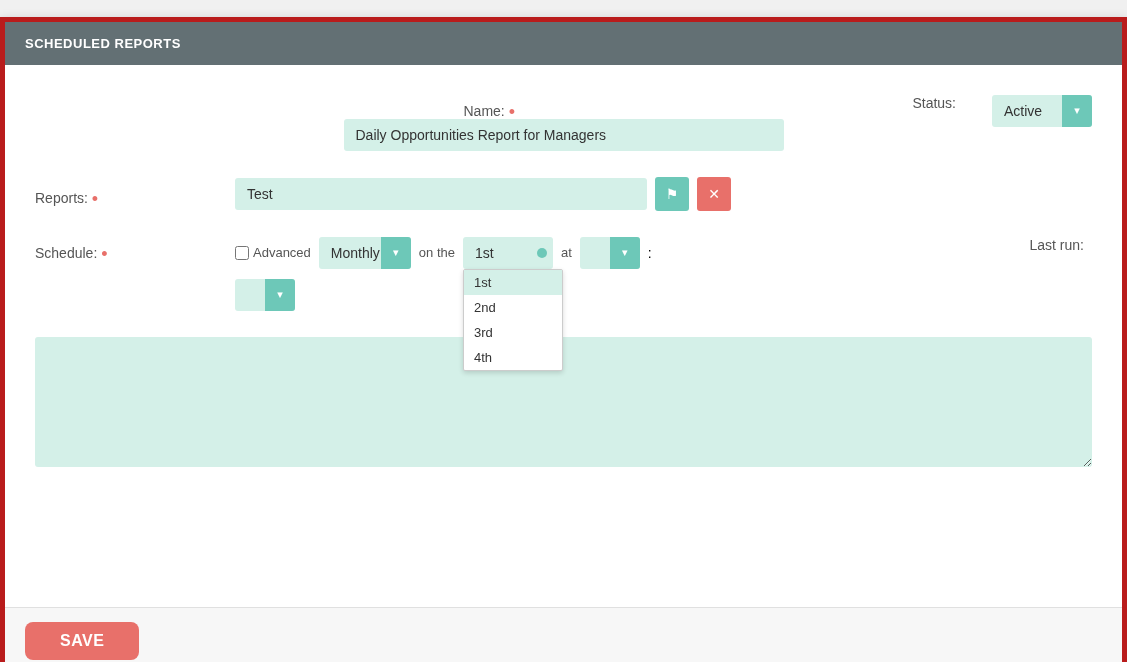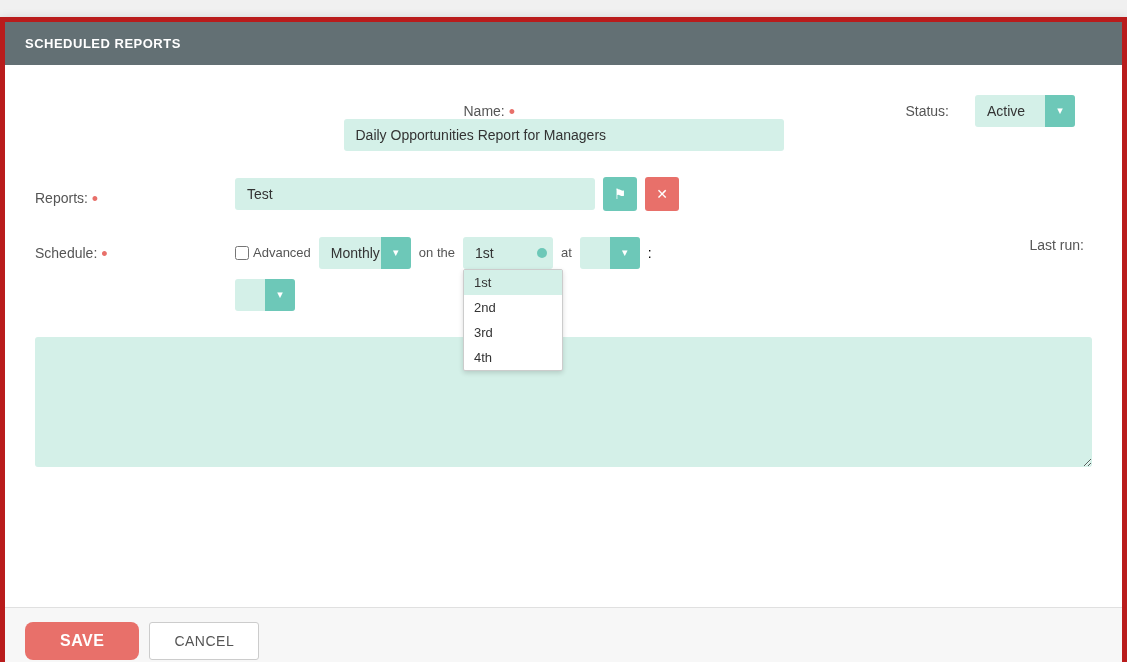--- a/index.html
+++ b/index.html
@@ -73,26 +73,25 @@
       font-size: 14px;
       color: #333;
       outline: none;
     }
     .name-input {
       width: 440px;
     }
     
     .status-section {
       display: flex;
-      align-items: center;
-      gap: 26px;
+      gap: 36px;
       margin-left: auto;
       padding-top: 0;
       position: absolute;
-      right: 17px;
+      right: 0;
       top: 0;
     }
     .status-label {
       font-size: 14px;
       color: #555;
       font-weight: 500;
     }
     .select-teal {
       background: #d4f0e8;
       border: none;
@@ -120,21 +119,21 @@
       border-radius: 0 3px 3px 0;
       display: flex;
       align-items: center;
       justify-content: center;
       pointer-events: none;
       color: #fff;
       font-size: 11px;
     }
     
     .reports-input {
-      width: 360px;
+      width: 412px;
     }
     .btn-icon {
       width: 34px;
       height: 34px;
       border: none;
       border-radius: 3px;
       cursor: pointer;
       display: flex;
       align-items: center;
       justify-content: center;
@@ -411,15 +410,14 @@
     <div class="form-row description-row" style="align-items:flex-start;">
       <div class="form-content" style="flex:1;">
         <textarea class="description-textarea" style=""></textarea>
       </div>
     </div>
 
   </div>
 
   <div class="modal-footer">
     <button class="btn-save">SAVE</button>
-    <button class="btn-cancel">CANCEL</button>
   </div>
 </div>
 
 </body></html>

